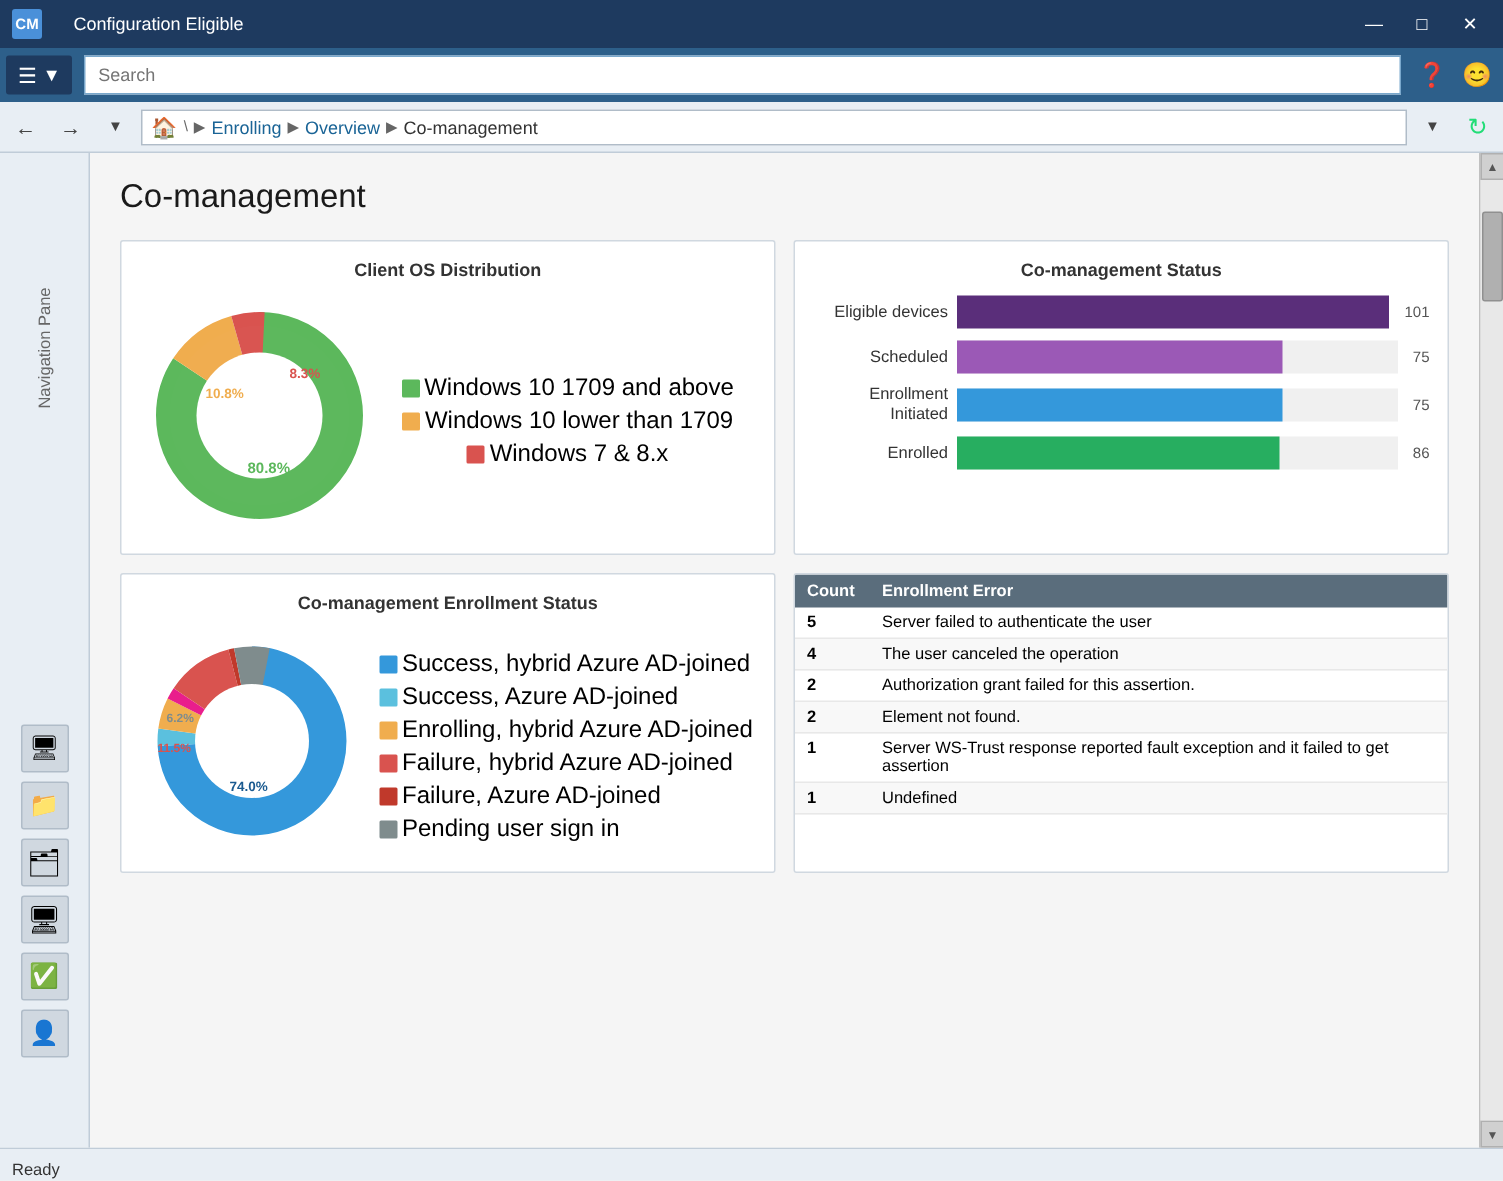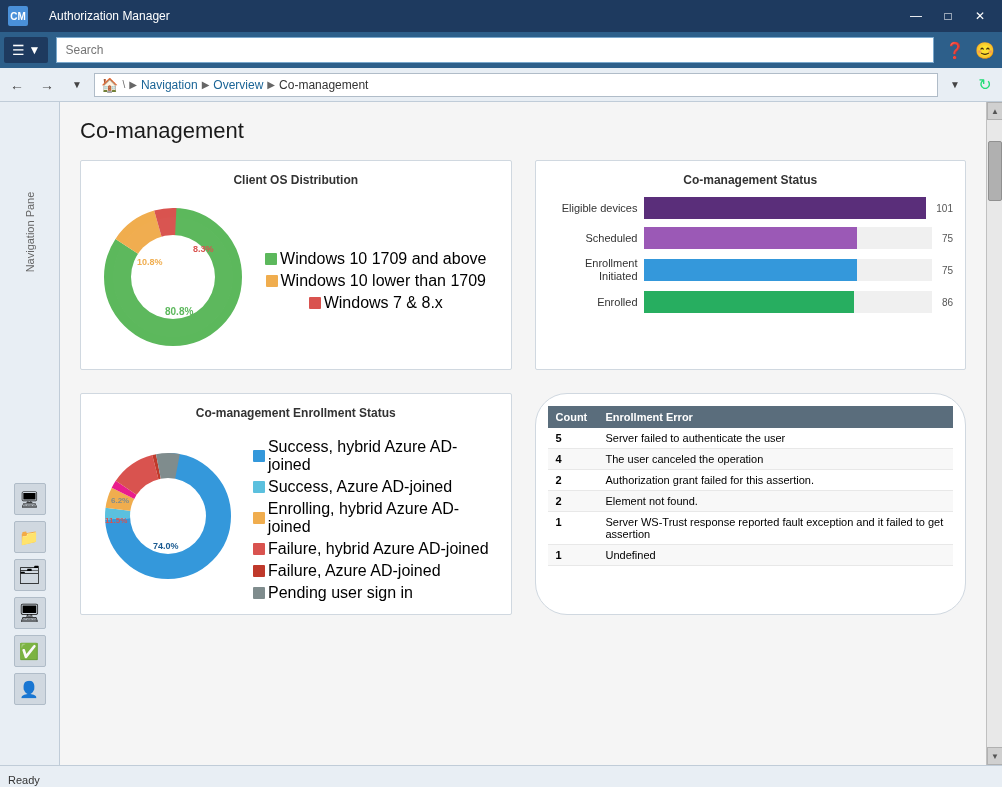--- a/index.html
+++ b/index.html
@@ -122,21 +122,21 @@
     .scroll-track { flex: 1; background: #e8e8e8; position: relative; }
     .scroll-thumb { width: 14px; height: 60px; background: #b0b0b0; border: 1px solid #909090; margin: 1px; position: absolute; top: 20px; cursor: pointer; border-radius: 2px; }
 
     
     .page-title { font-size: 22px; font-weight: 300; color: #1a1a1a; margin-bottom: 16px; }
 
     
     .dashboard-grid {
       display: grid;
       grid-template-columns: 1fr 1fr;
-      gap: 23px;
+      gap: 12px;
     }
 
     
     .card {
       background: white;
       border: 1px solid #d0d8e0;
       border-radius: 2px;
       padding: 12px;
     }
     .card-title {
@@ -179,21 +179,21 @@
       padding: 0 8px;
       font-size: 11px;
       color: #333;
     }
   </style>
 </head>
 <body>
 
 <div class="title-bar">
   <div class="title-bar-icon">CM</div>
-  <span class="title-bar-title">Authorization Manager</span>
+  <span class="title-bar-title">Configuration Eligible</span>
   <div class="title-bar-controls">
     <button class="title-btn">—</button>
     <button class="title-btn">□</button>
     <button class="title-btn close">✕</button>
   </div>
 </div>
 
 <div class="menu-bar">
   <button class="menu-dropdown">
     <span style="font-size:14px;">☰</span>
@@ -207,21 +207,21 @@
 </div>
 
 <div class="nav-bar">
   <button class="nav-btn">←</button>
   <button class="nav-btn">→</button>
   <button class="nav-btn" style="font-size:10px;">▼</button>
   <div class="breadcrumb-bar">
     <span style="font-size:14px; color:#4a90d9;">🏠</span>
     <span class="breadcrumb-sep">\</span>
     <span class="breadcrumb-sep">▶</span>
-    <span class="breadcrumb-link">Navigation</span>
+    <span class="breadcrumb-link">Enrolling</span>
     <span class="breadcrumb-sep">▶</span>
     <span class="breadcrumb-link">Overview</span>
     <span class="breadcrumb-sep">▶</span>
     <span>Co-management</span>
   </div>
   <button class="nav-btn" style="font-size:10px;">▼</button>
   <button class="nav-refresh-btn">↻</button>
 </div>
 
 <div class="main-layout">
@@ -362,21 +362,21 @@
               <span>Failure, Azure AD-joined</span>
             </div>
             <div class="legend-item">
               <div class="legend-color" style="background:#7f8c8d;"></div>
               <span>Pending user sign in</span>
             </div>
           </div>
         </div>
       </div>
 
-      <div class="card" style="padding:12px;overflow:hidden;border-radius:32px;">
+      <div class="card" style="padding:0;overflow:hidden;">
         <table class="error-table">
           <thead>
             <tr>
               <th class="count-col">Count</th>
               <th>Enrollment Error</th>
             </tr>
           </thead>
           <tbody id="error-table-body">
           <tr>
                 <td class="count-col">5</td>

